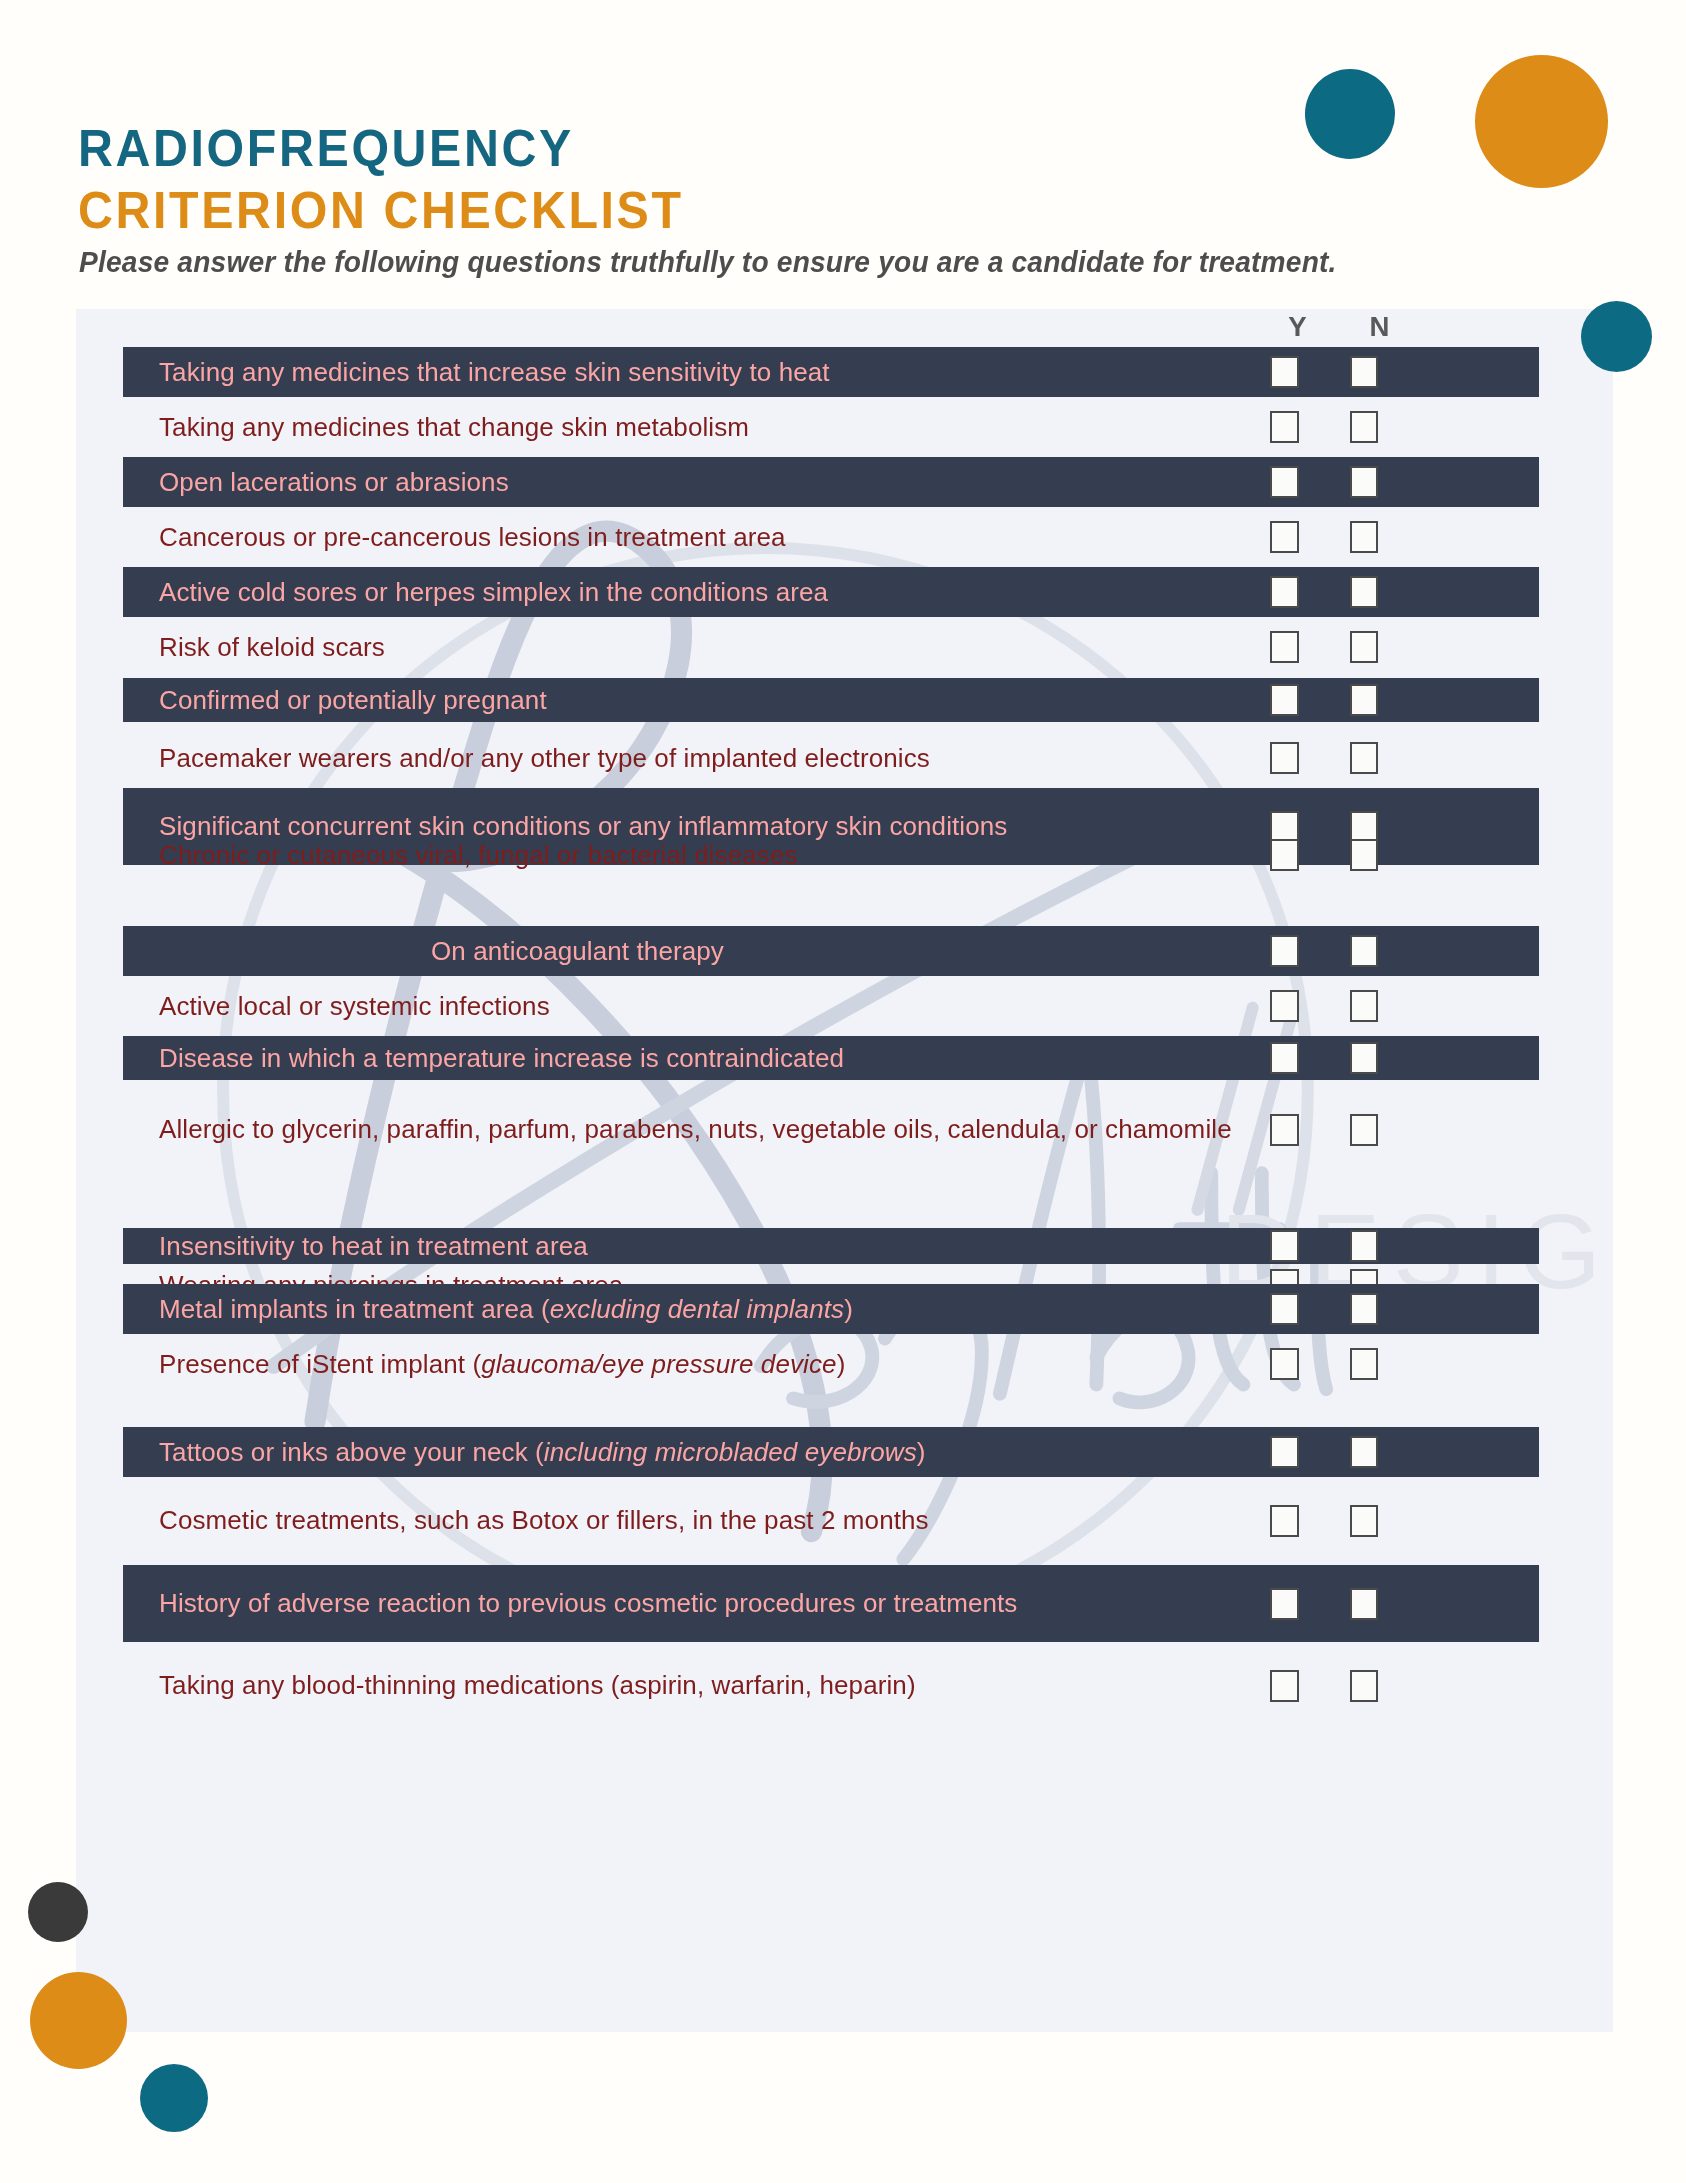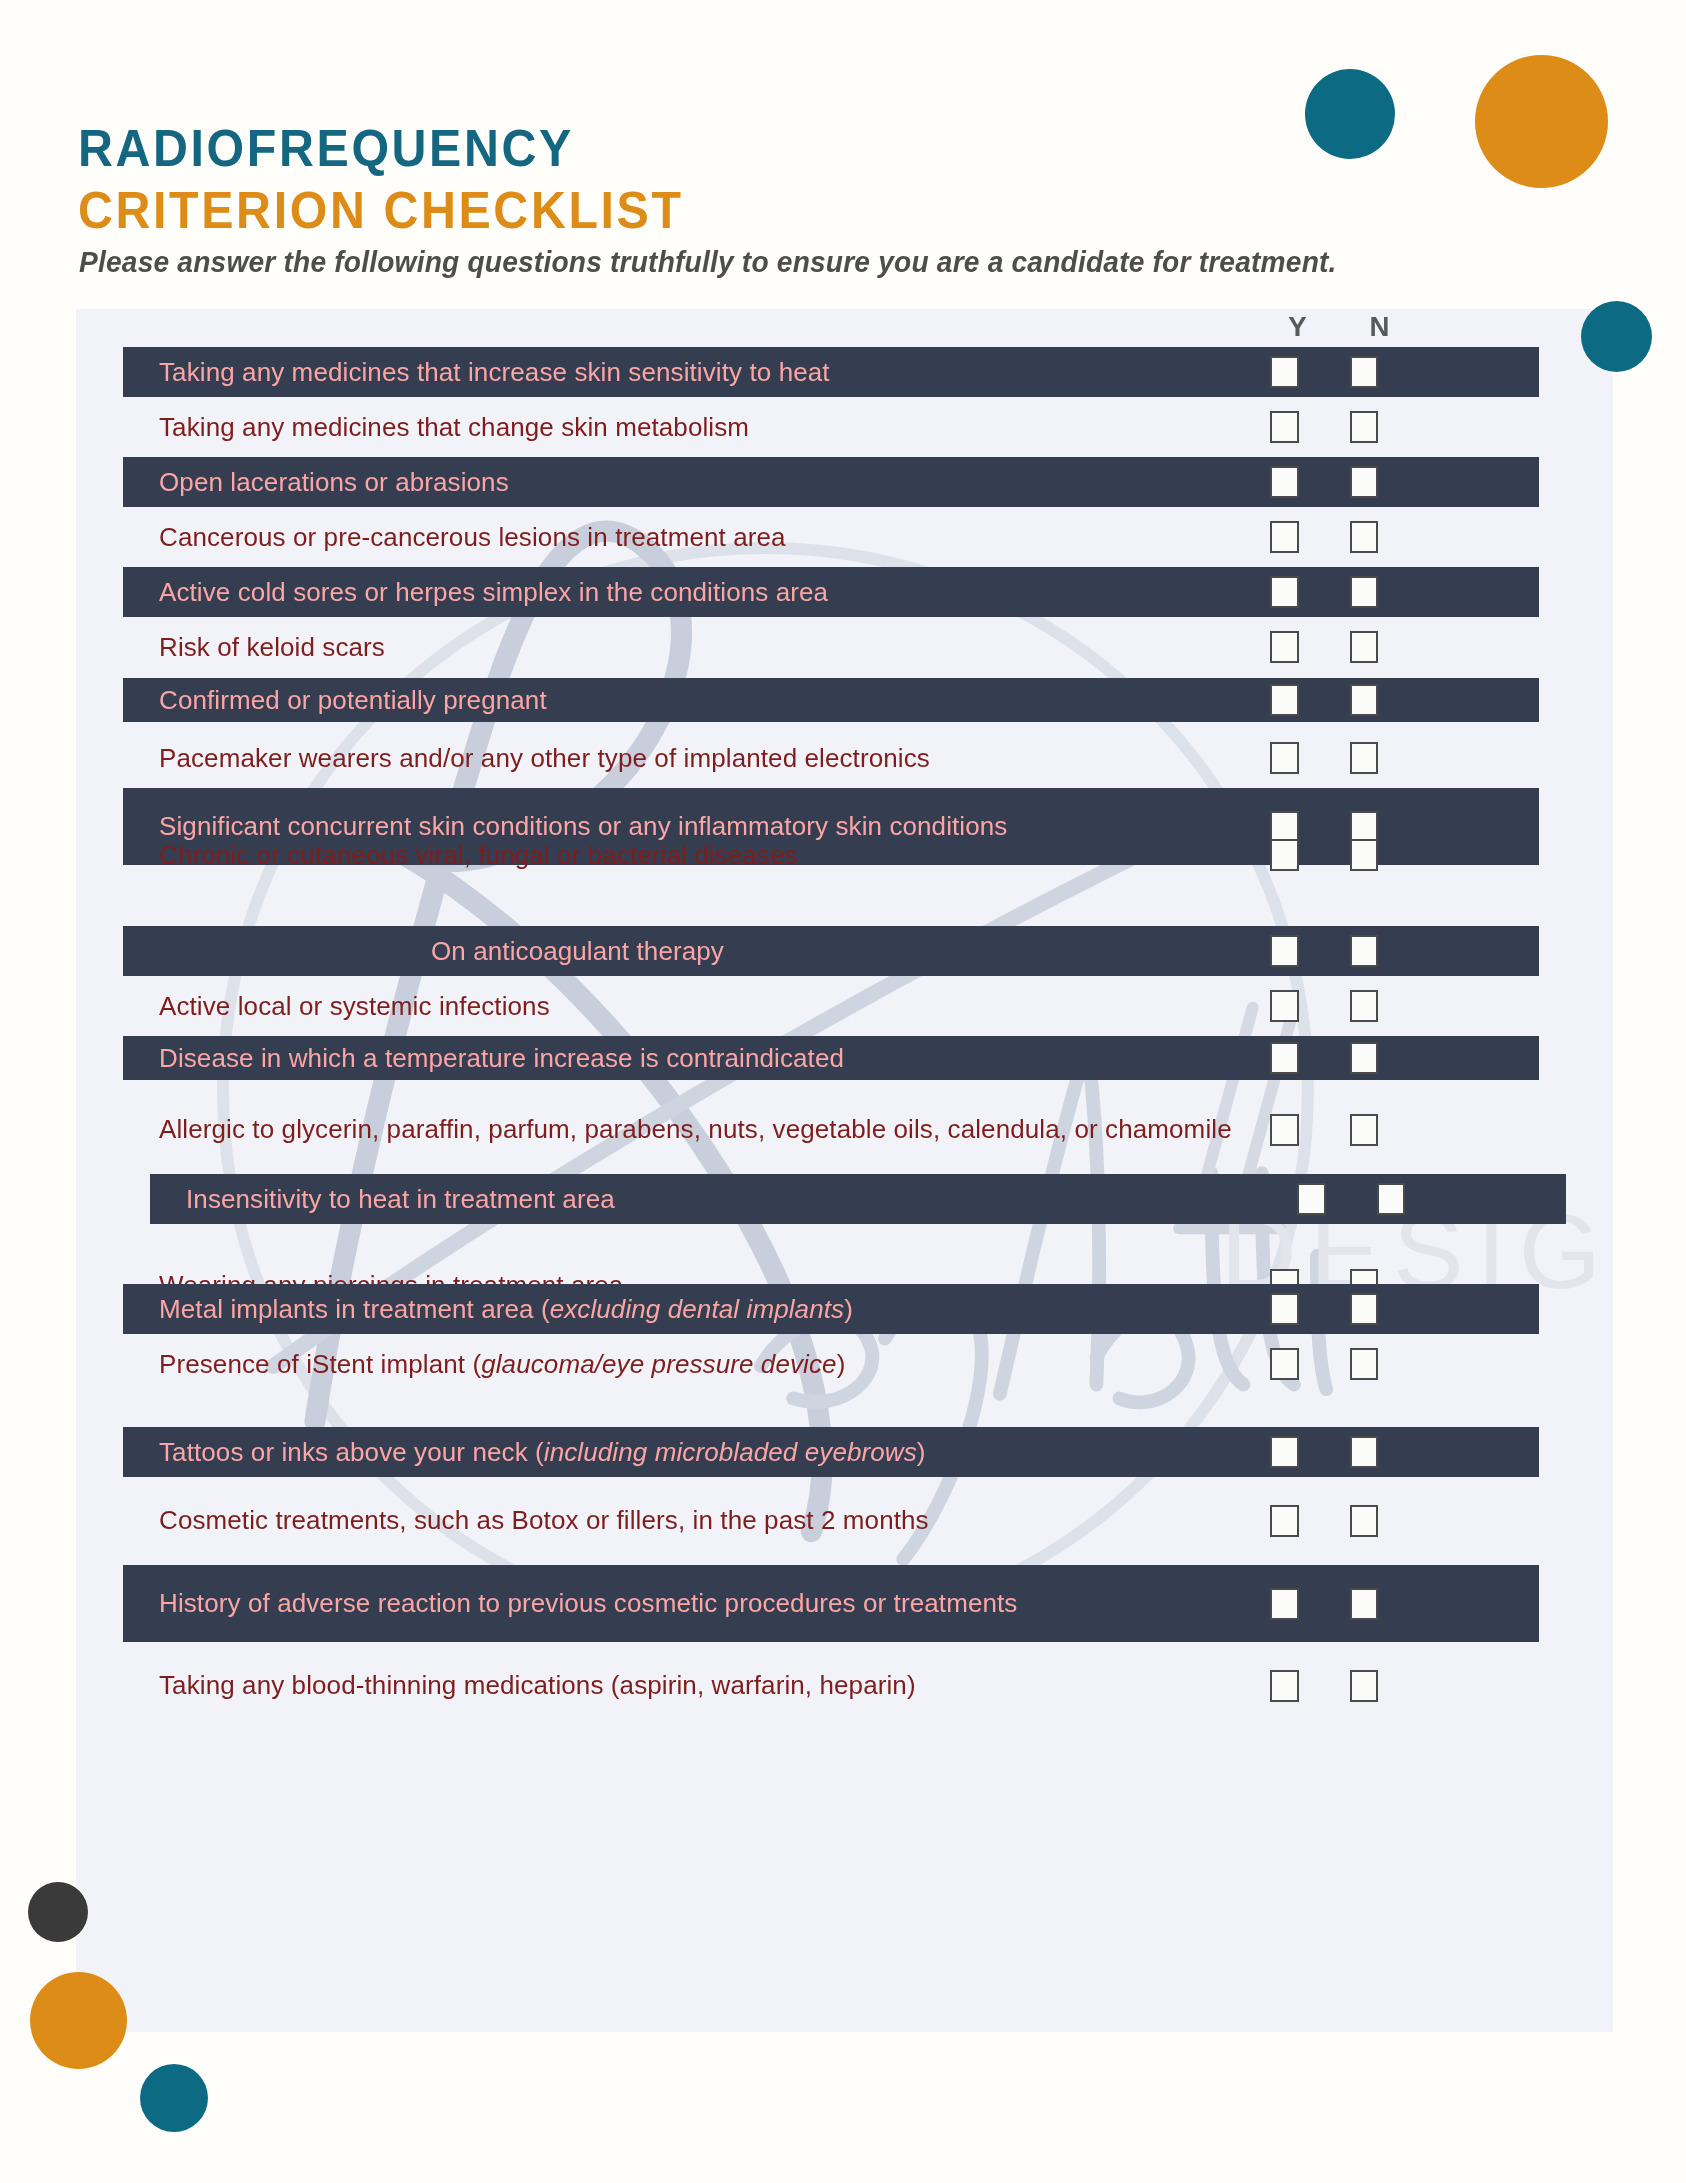--- a/index.html
+++ b/index.html
@@ -288,21 +288,21 @@
         <div class="cbx second"></div>
       </div>
     </div>
     <div class="row light" style="top: 1091px; height: 77px;">
       <div class="row-label">Allergic to glycerin, paraffin, parfum, parabens, nuts, vegetable oils, calendula, or chamomile</div>
       <div class="boxes">
         <div class="cbx"></div>
         <div class="cbx second"></div>
       </div>
     </div>
-    <div class="row dark" style="top: 1174px; height: 50px; margin-left: 27px;">
+    <div class="row dark" style="top: 1228px; height: 36px;">
       <div class="row-label">Insensitivity to heat in treatment area</div>
       <div class="boxes">
         <div class="cbx"></div>
         <div class="cbx second"></div>
       </div>
     </div>
     <div class="row light" style="top: 1260px; height: 50px;">
       <div class="row-label">Wearing any piercings in treatment area</div>
       <div class="boxes">
         <div class="cbx"></div>

